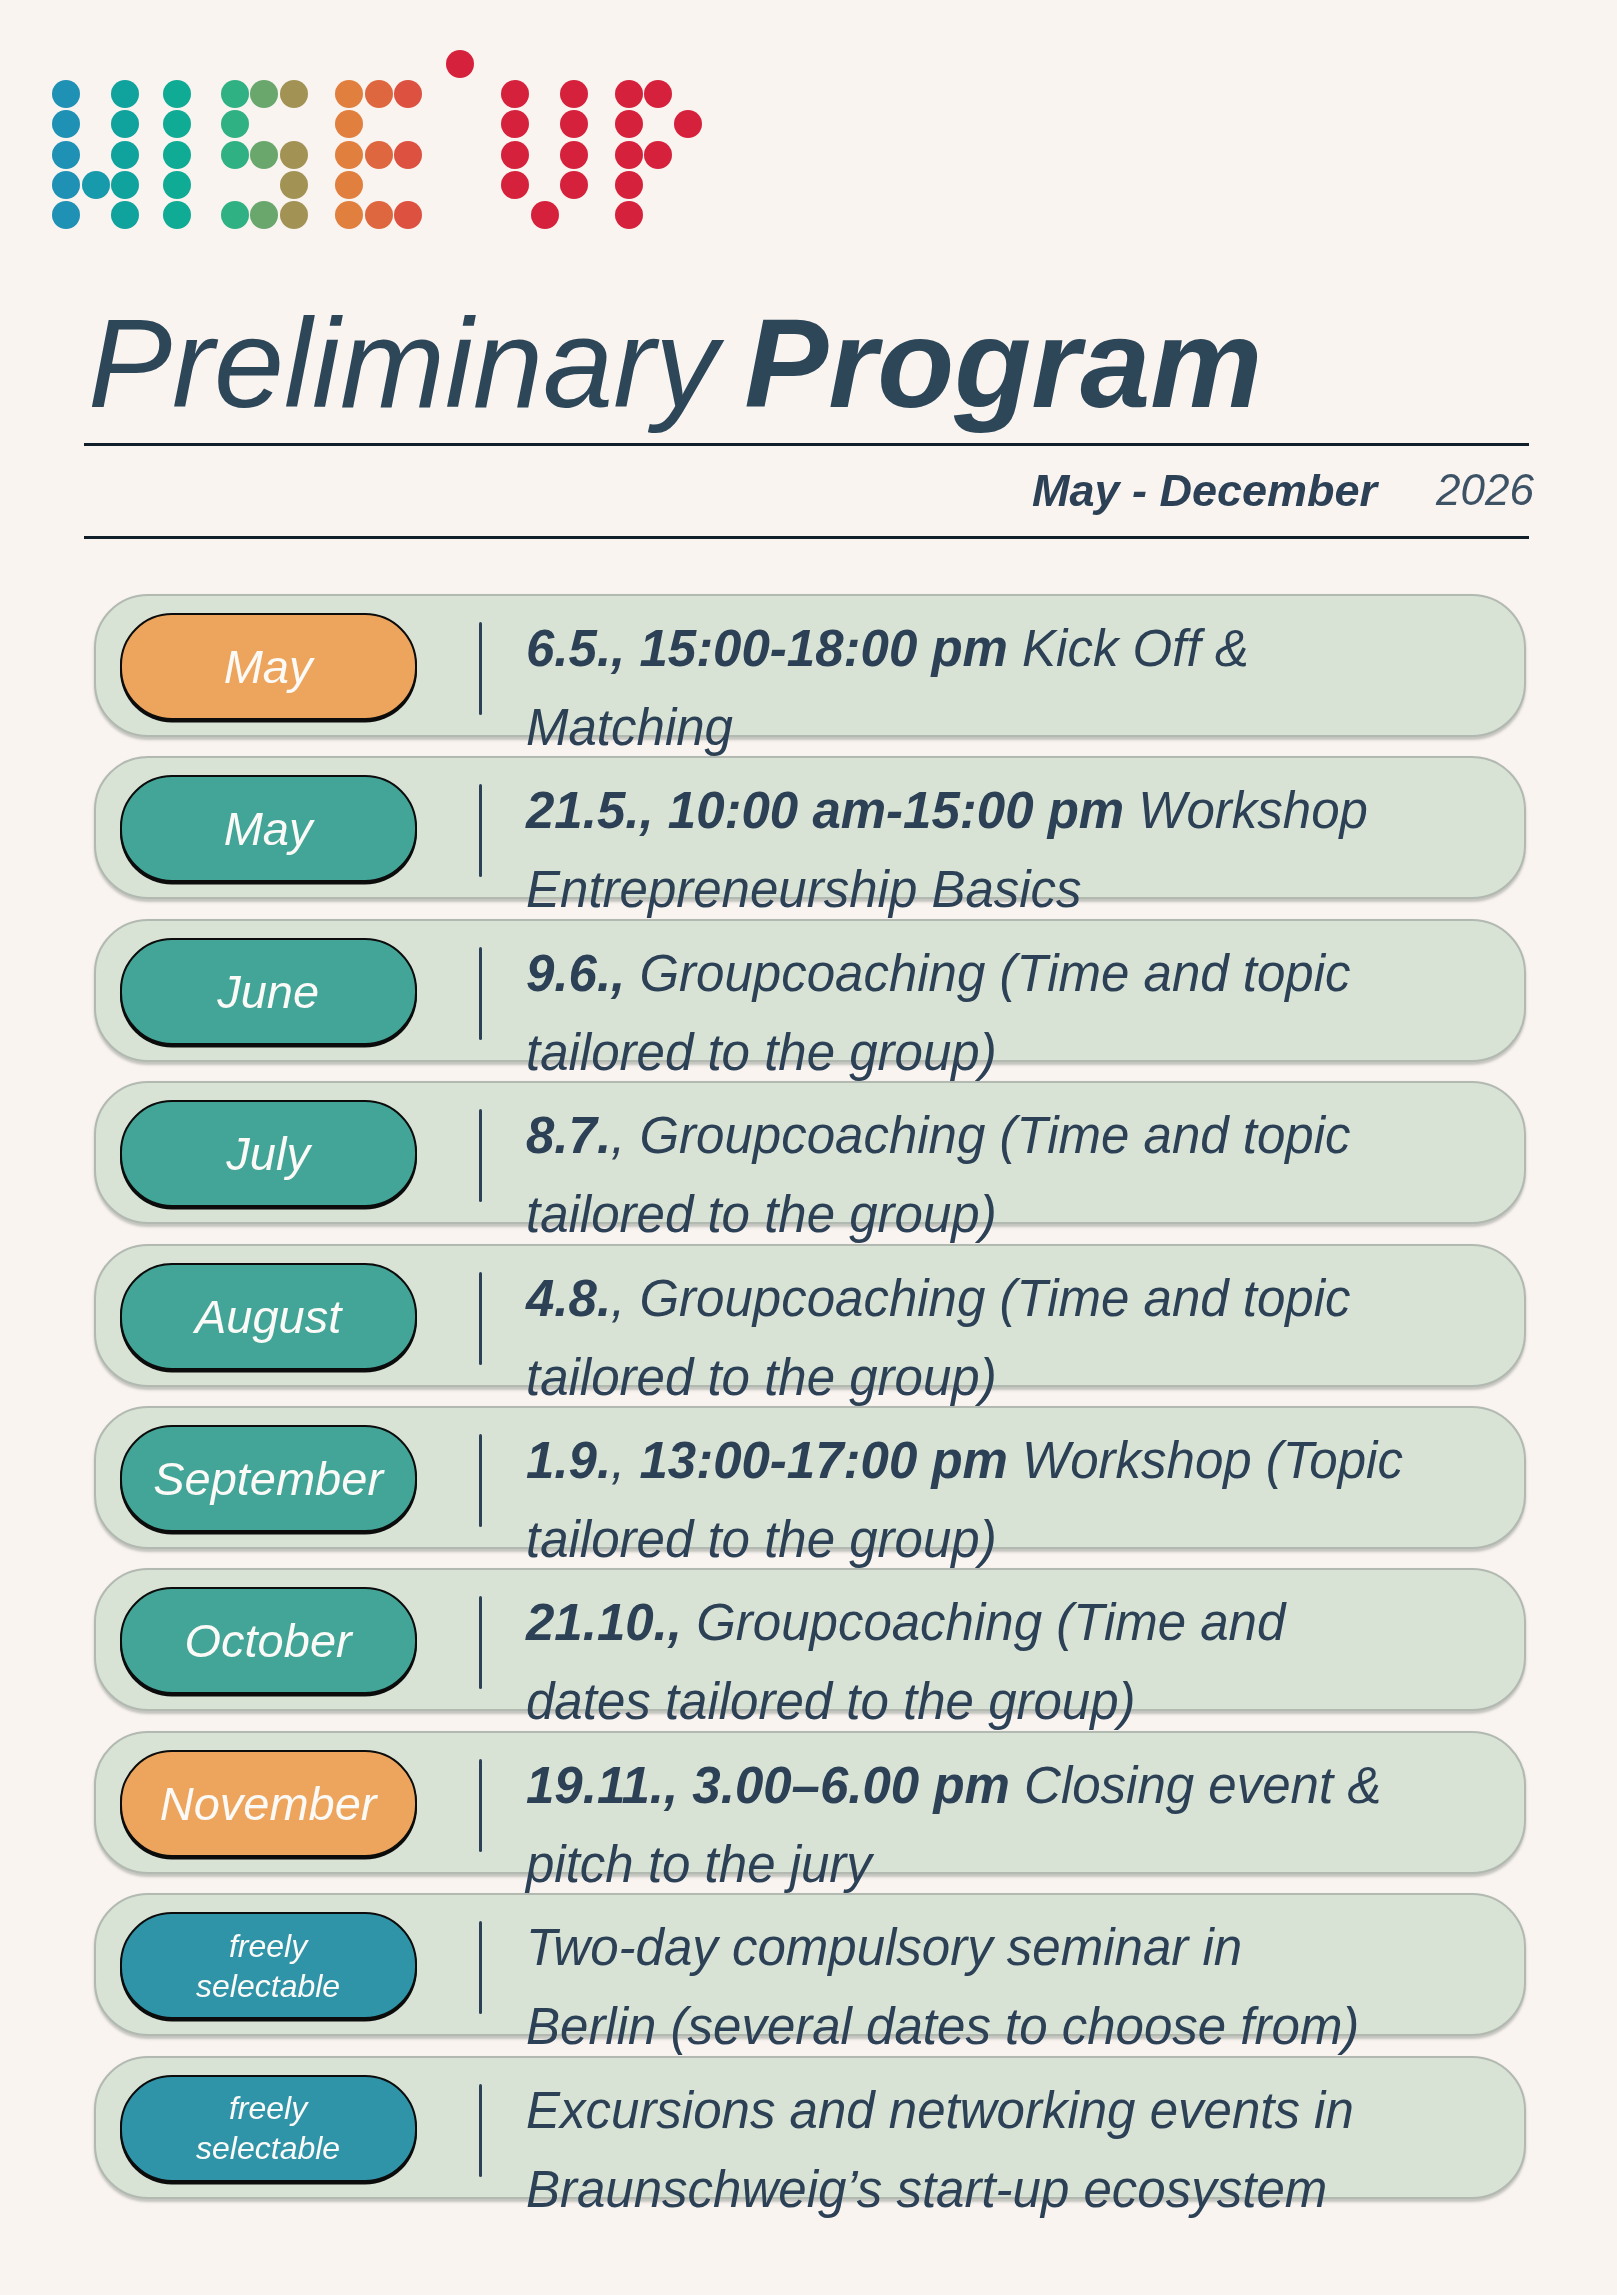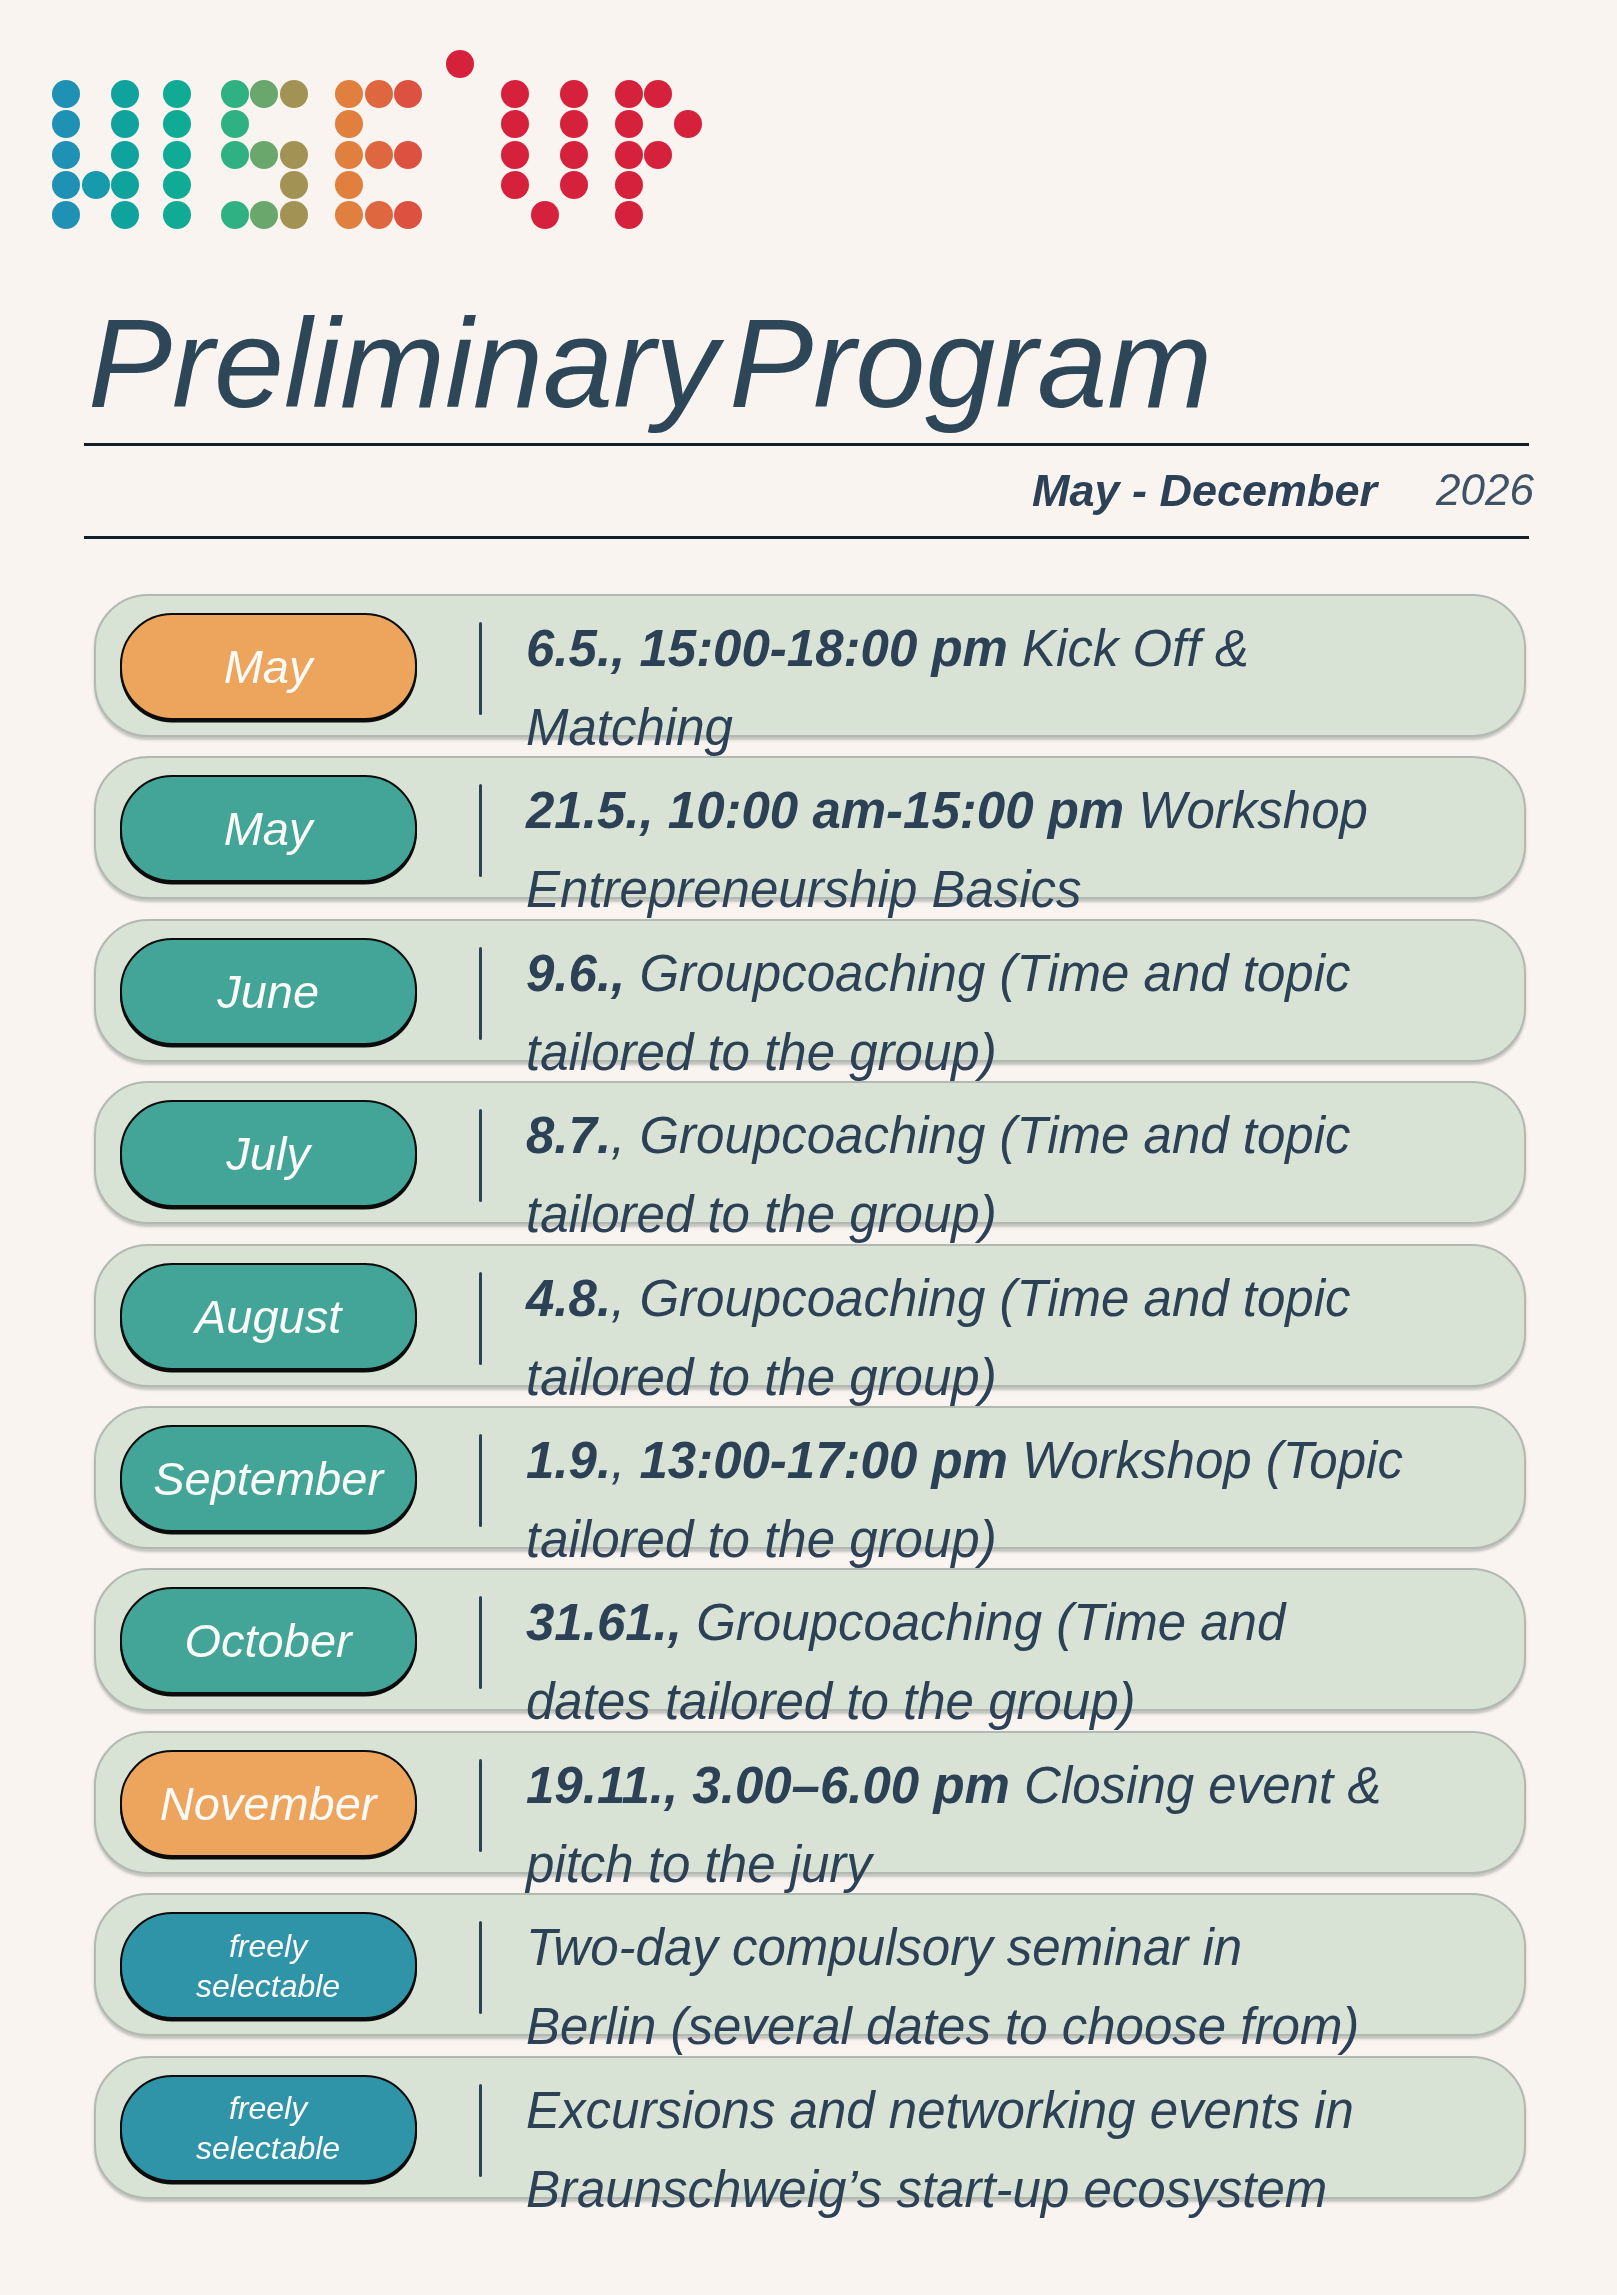--- a/index.html
+++ b/index.html
@@ -16,21 +16,21 @@
   #logo { position:absolute; left:0; top:0; width:758px; height:253px; }
   .dot { position:absolute; width:28px; height:28px; border-radius:50%; }
 
   
   .title {
     position:absolute; left:88px; top:295px;
     font-style:italic; font-weight:400; font-size:126px; line-height:1.1;
     color: var(--title-navy, #2d4759);
     white-space:nowrap; letter-spacing:0px;
   }
-  .title .t-bold { font-weight:400; margin-left:11px; }
+  .title .t-bold { font-weight:700; margin-left:26px; }
 
   .rule { position:absolute; left:84px; width:1445px; height:3.4px; background: var(--rule, #111f2b); }
   .rule1 { top:443px; }
   .rule2 { top:536px; }
 
   .subtitle {
     position:absolute; right:83px; top:465px;
     display:flex; align-items:flex-start; gap:59px;
     font-style:italic; white-space:nowrap;
   }
@@ -207,21 +207,21 @@
           <div class="line"><span class="b">1.9.</span><span>, </span><span class="b">13:00-17:00 pm</span><span> Workshop (Topic</span></div>
           <div class="line"><span>tailored to the group)</span></div>
         </div>
       </div>
       <div class="row">
         <div class="badge badge-month" style="background: var(--badge-teal);">
           <div class="badge-line">October</div>
         </div>
         <div class="divider"></div>
         <div class="event-text">
-          <div class="line"><span class="b">31.61.,</span><span> Groupcoaching (Time and</span></div>
+          <div class="line"><span class="b">21.10.,</span><span> Groupcoaching (Time and</span></div>
           <div class="line"><span>dates tailored to the group)</span></div>
         </div>
       </div>
       <div class="row">
         <div class="badge badge-month" style="background: var(--badge-orange);">
           <div class="badge-line">November</div>
         </div>
         <div class="divider"></div>
         <div class="event-text">
           <div class="line"><span class="b">19.11., 3.00–6.00 pm</span><span> Closing event &amp;</span></div>

